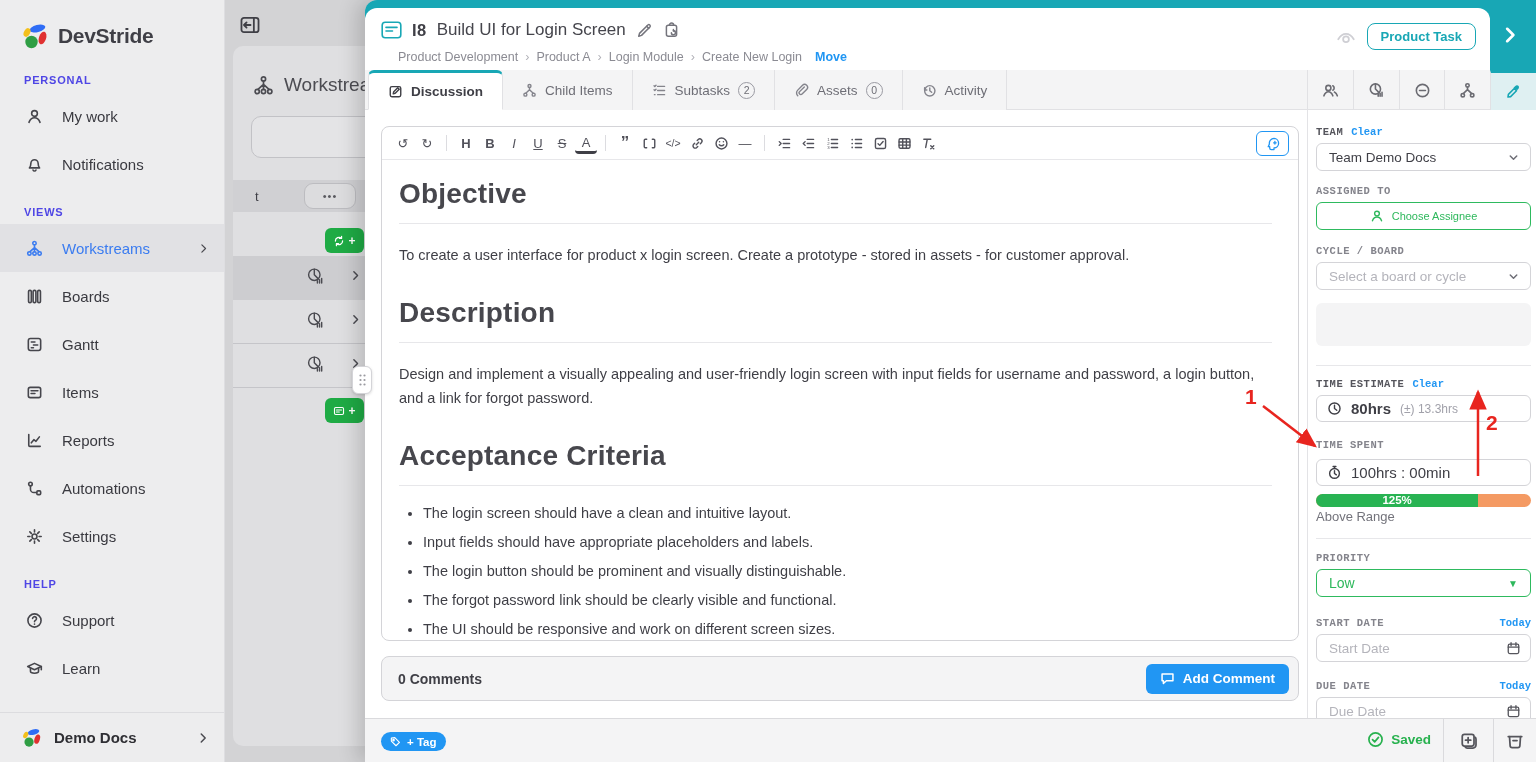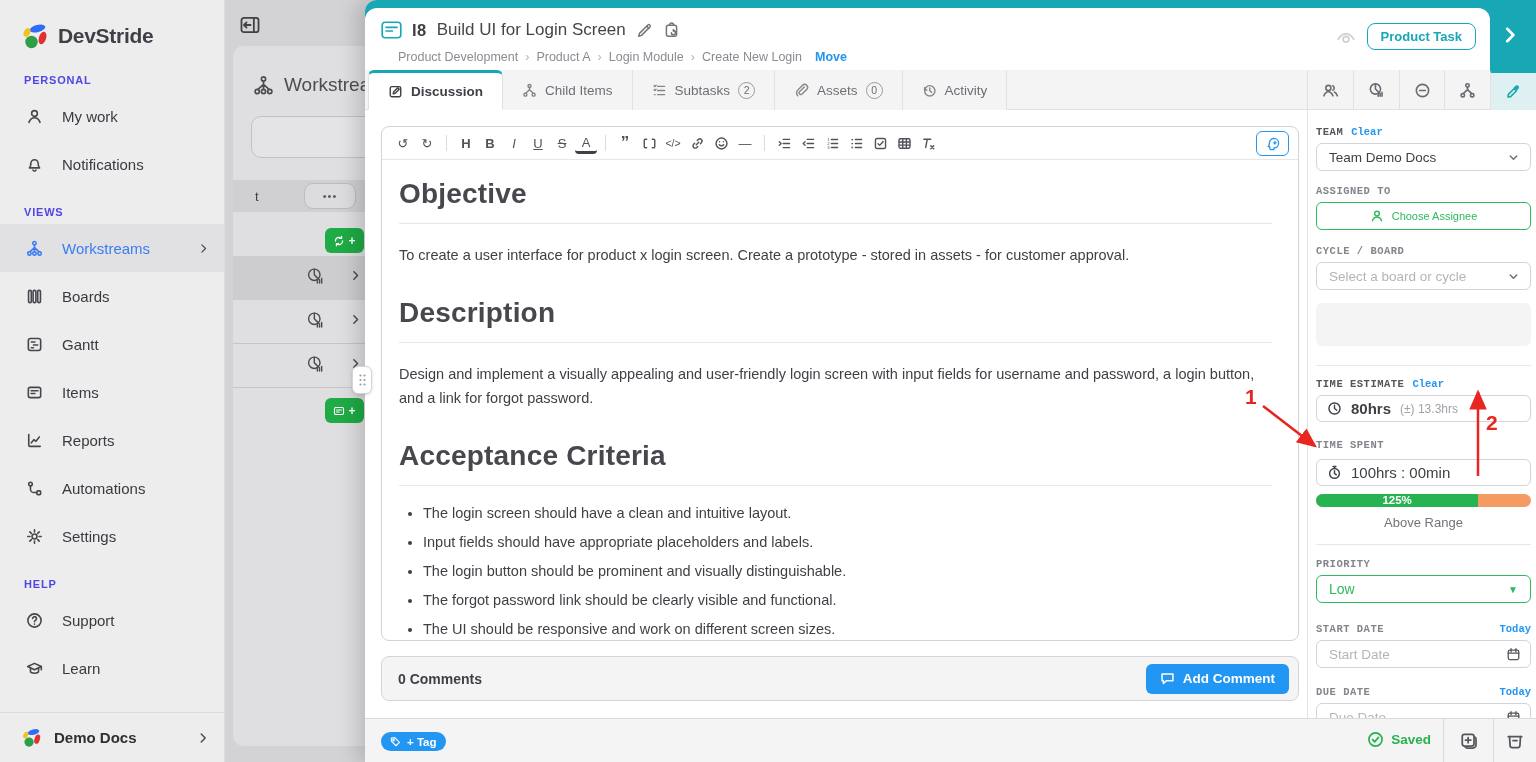--- a/index.html
+++ b/index.html
@@ -101,21 +101,21 @@
   .grey-box { height:43px; background:#f4f4f5; border-radius:6px; }
   .rs-div { height:1px; background:#e7e7ea; }
   .time-box { height:27px; border:1px solid #d4d4d8; border-radius:6px; display:flex; align-items:center; gap:9px; padding:0 10px; cursor:pointer; }
   .time-main { font-size:15px; font-weight:bold; color:#3f3f46; }
   .time-normal { font-size:15px; color:#3f3f46; }
   .time-var { font-size:12px; color:#a1a1aa; }
   .tb-ic { color:#3f3f46; display:flex; }
   .pbar { height:13px; border-radius:7px; background:#f49a63; overflow:hidden; position:relative; margin-top:8px; }
   .pfill { position:absolute; left:0; top:0; height:13px; background:#28b353; border-radius:0; display:flex; align-items:flex-start; justify-content:center; }
   .ptext { font-size:11.5px; font-weight:bold; color:#fff; }
-  .pstatus { text-align:center; font-size:13px; color:#73737b; margin-top:8px; }
+  .pstatus { font-size:13px; color:#73737b; margin-top:2px; }
   .prio-select { height:28px; border:1.5px solid #2eba5e; border-radius:6px; display:flex; align-items:center; padding:0 12px; font-size:14px; color:#2eb85c; cursor:pointer; }
   .prio-caret { margin-left:auto; color:#2eb85c; font-size:10px; }
   .date-input { height:28px; border:1px solid #d4d4d8; border-radius:6px; display:flex; align-items:center; padding:0 9px 0 2px; }
   .date-input input { flex:1; border:none; outline:none; font-size:13.5px; color:#3f3f46; padding-left:10px; background:transparent; font-family:"Liberation Sans",sans-serif; }
   .date-input input::placeholder { color:#b4b4bb; }
   .cal-ic { color:#55555c; display:flex; cursor:pointer; }
 
   
   .dfooter { position:absolute; left:0; bottom:0; width:100%; height:44px; background:#f4f4f5; border-top:1px solid #dadadd; }
   .tag-pill { position:absolute; left:16px; top:13px; height:19px; background:#2196f3; border-radius:10px; color:#fff; font-size:11.5px; font-weight:bold; display:flex; align-items:center; gap:5px; padding:0 9px; cursor:pointer; }

